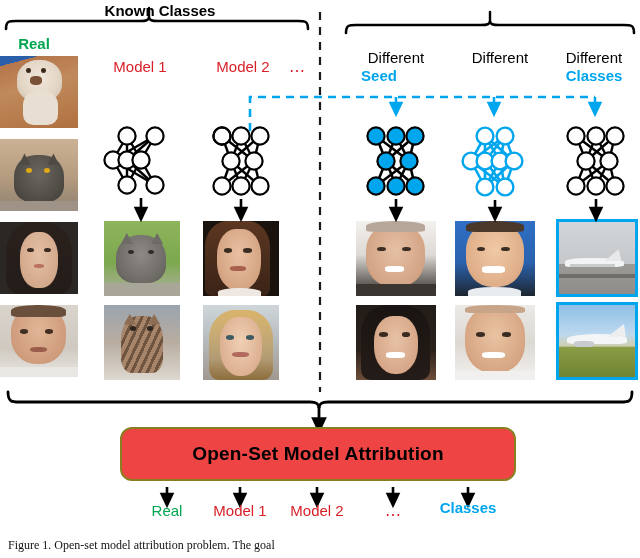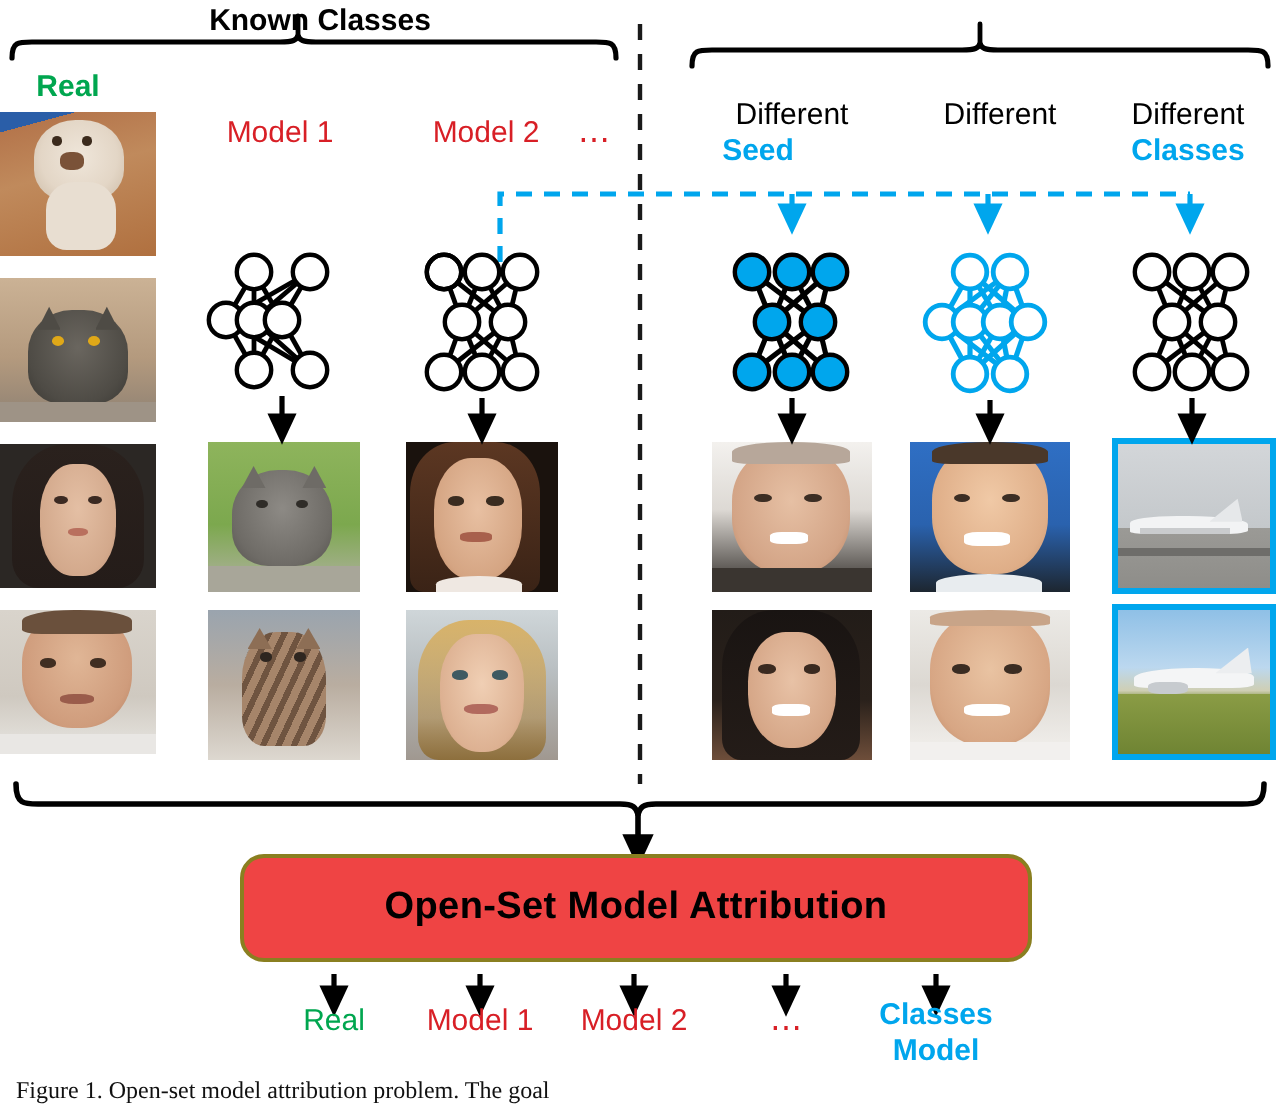--- a/index.html
+++ b/index.html
@@ -375,17 +375,16 @@
 
   <div class="attr-box" style="left:120px;top:427px;width:392px;height:50px;">
     <span>Open-Set Model Attribution</span>
   </div>
 
   <div class="abs col-label c-green" style="left:137px;top:503px;width:60px;">Real</div>
   <div class="abs col-label c-red" style="left:200px;top:503px;width:80px;">Model 1</div>
   <div class="abs col-label c-red" style="left:277px;top:503px;width:80px;">Model 2</div>
   <div class="abs col-label c-red" style="left:378px;top:506px;width:30px;font-size:16px;">⋯</div>
   <div class="abs col-label c-cyan bold" style="left:418px;top:500px;width:100px;">Classes</div>
-  <div class="abs col-label c-cyan bold" style="left:418px;top:518px;width:100px;">Model</div>
 
   <div class="caption">Figure 1.   Open-set model attribution problem.  The goal</div>
 
 </div>
 
 </body></html>

